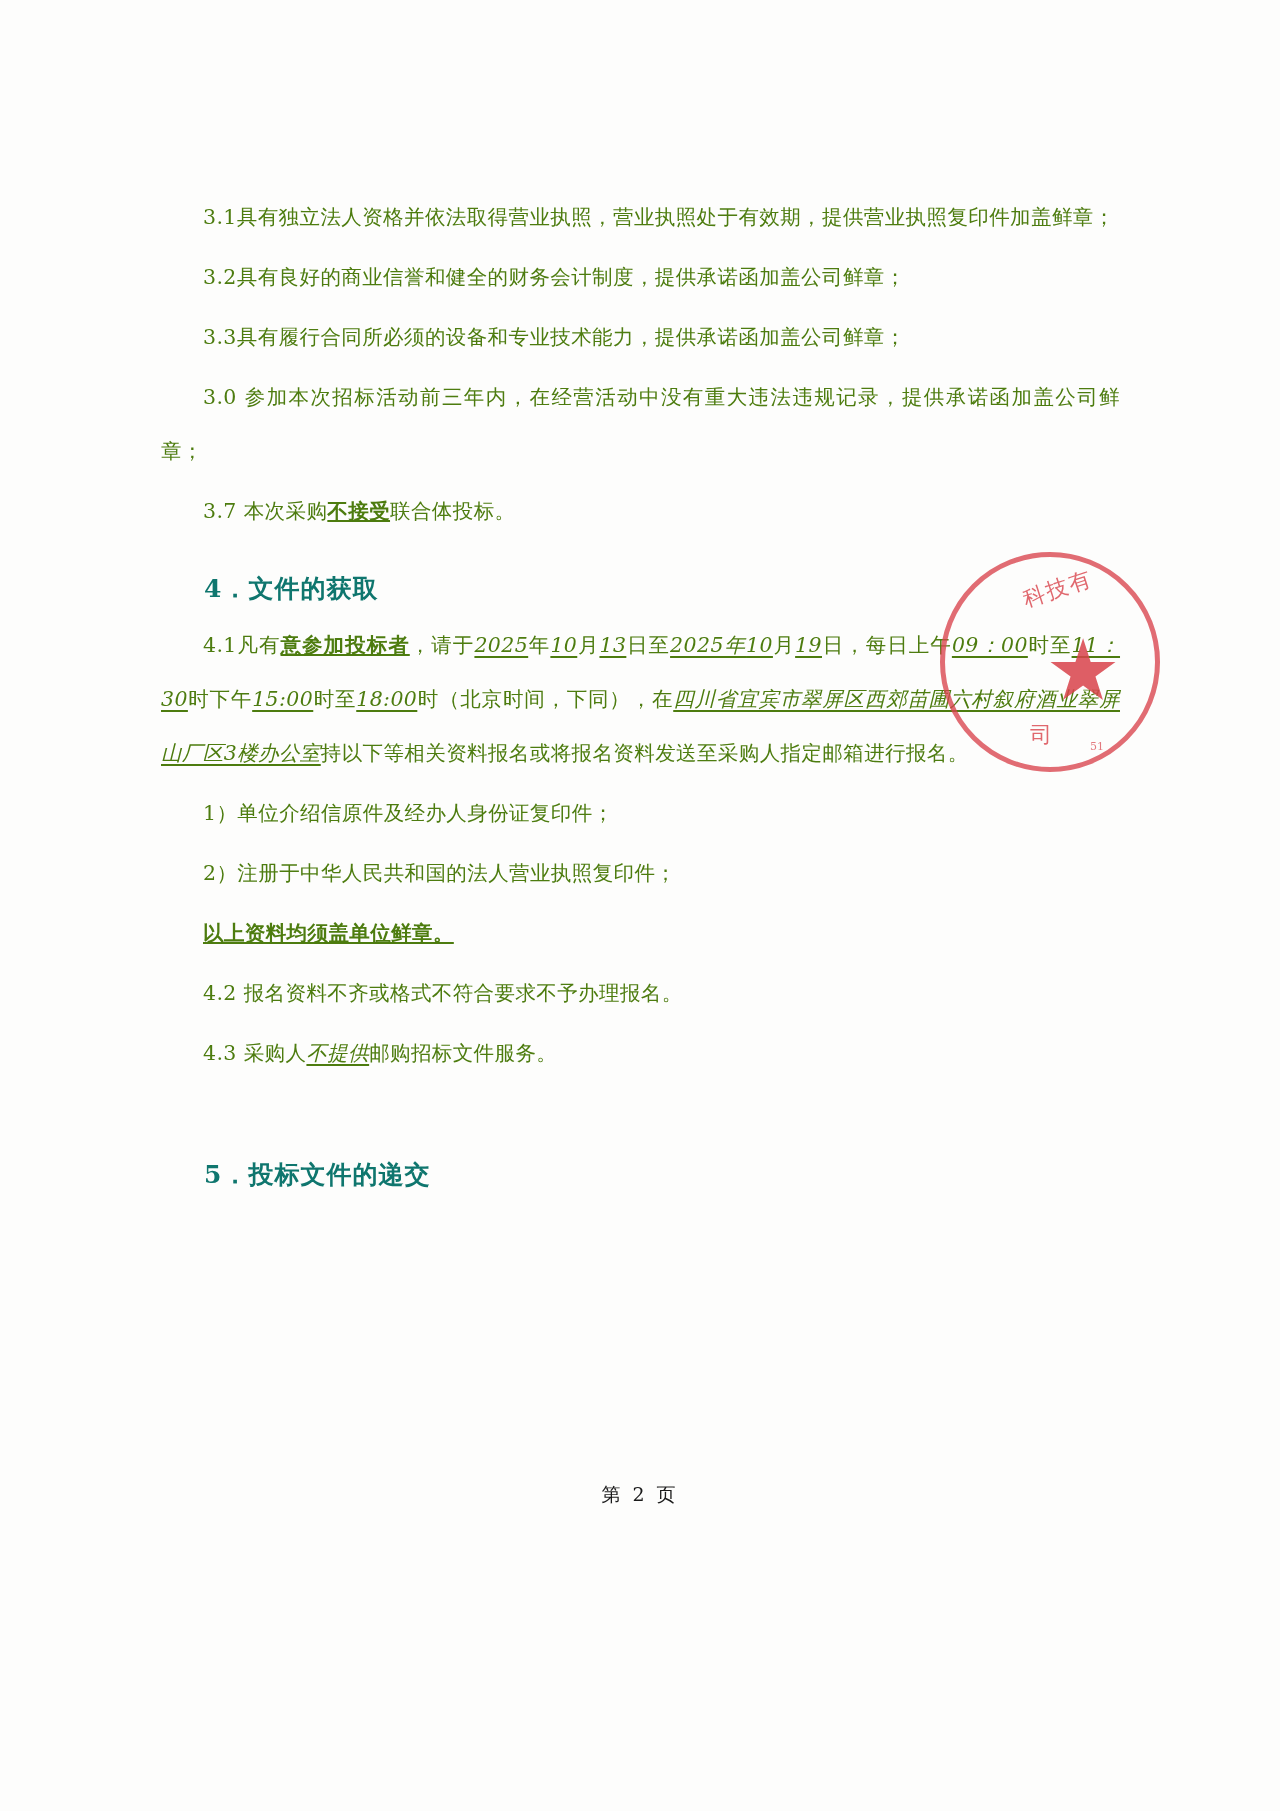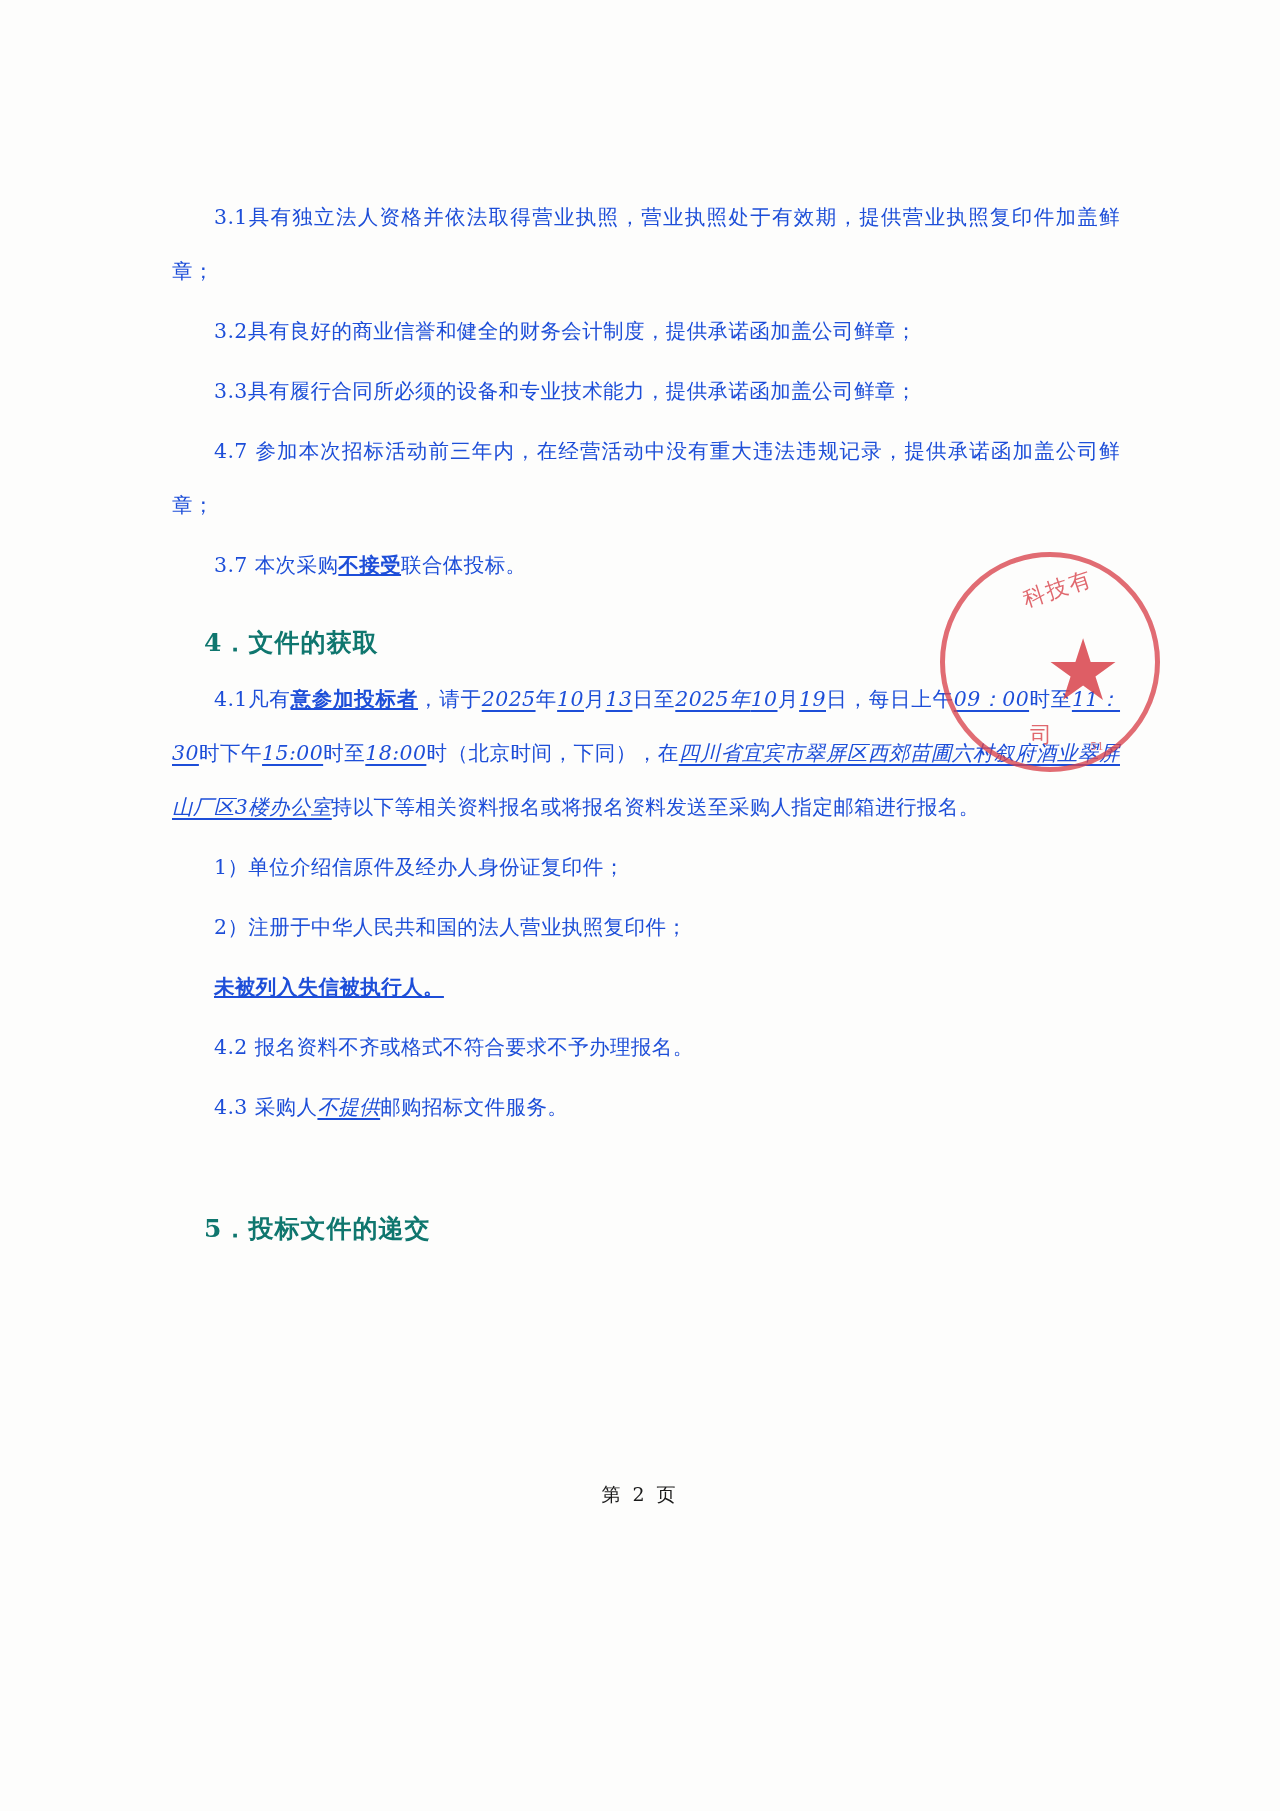--- a/index.html
+++ b/index.html
@@ -26,23 +26,23 @@
     position: absolute;
     left: 160px;
     top: 190px;
     width: 960px;
   }
   .para {
     font-size: 20.5px;
     line-height: 54px;
     text-align: justify;
     letter-spacing: 0.4px;
-    margin: 0 0 6px 12px;
+    margin: 0 0 6px 1px;
     font-family: "DejaVu Serif", "Liberation Serif", serif;
-    color: #1d4ed8;
+    color: #4d7c0f;
   }
   .indent { text-indent: 42px; }
   .heading {
     font-size: 25px;
     font-weight: bold;
     line-height: 54px;
     margin: 10px 0 2px 0;
     text-indent: 44px;
     letter-spacing: 1px;
     color: #0f766e;
@@ -138,36 +138,36 @@
 
   <div class="content">
 
     <p class="para indent">3.1具有独立法人资格并依法取得营业执照，营业执照处于有效期，提供营业执照复印件加盖鲜章；</p>
 
     <p class="para indent">3.2具有良好的商业信誉和健全的财务会计制度，提供承诺函加盖公司鲜章；</p>
 
     <p class="para indent">3.3具有履行合同所必须的设备和专业技术能力，提供承诺函加盖公司鲜章；</p>
 
 
-    <p class="para indent">4.7 参加本次招标活动前三年内，在经营活动中没有重大违法违规记录，提供承诺函加盖公司鲜章；</p>
+    <p class="para indent">3.0 参加本次招标活动前三年内，在经营活动中没有重大违法违规记录，提供承诺函加盖公司鲜章；</p>
 
 
     <p class="para indent"><span>3.7 本次采购</span><span class="b">不接受</span><span>联合体投标。</span></p>
 
     <div class="spacer-sm"></div>
 
     <h2 class="heading">4．文件的获取</h2>
 
     <p class="para indent"><span>4.1凡有</span><span class="b">意参加投标者</span><span>，请于</span><span class="u">2025</span><span>年</span><span class="u">10</span><span>月</span><span class="u">13</span><span>日至</span><span class="u">2025年</span><span class="u">10</span><span>月</span><span class="u">19</span><span>日，每日上午</span><span class="u">09：00</span><span>时至</span><span class="u">11：30</span><span>时下午</span><span class="u">15:00</span><span>时至</span><span class="u">18:00</span><span>时（北京时间，下同），在</span><span class="u">四川省宜宾市翠屏区西郊苗圃六村叙府酒业翠屏山厂区3楼办公室</span><span>持以下等相关资料报名或将报名资料发送至采购人指定邮箱进行报名。</span></p>
 
     <p class="para indent">1）单位介绍信原件及经办人身份证复印件；</p>
 
     <p class="para indent">2）注册于中华人民共和国的法人营业执照复印件；</p>
 
-    <p class="para indent b">未被列入失信被执行人。</p>
+    <p class="para indent b">以上资料均须盖单位鲜章。</p>
 
     <p class="para indent">4.2 报名资料不齐或格式不符合要求不予办理报名。</p>
 
     <p class="para indent"><span>4.3 采购人</span><span class="u">不提供</span><span>邮购招标文件服务。</span></p>
 
     <div class="spacer-lg"></div>
 
     <h2 class="heading">5．投标文件的递交</h2>
 
   </div>

